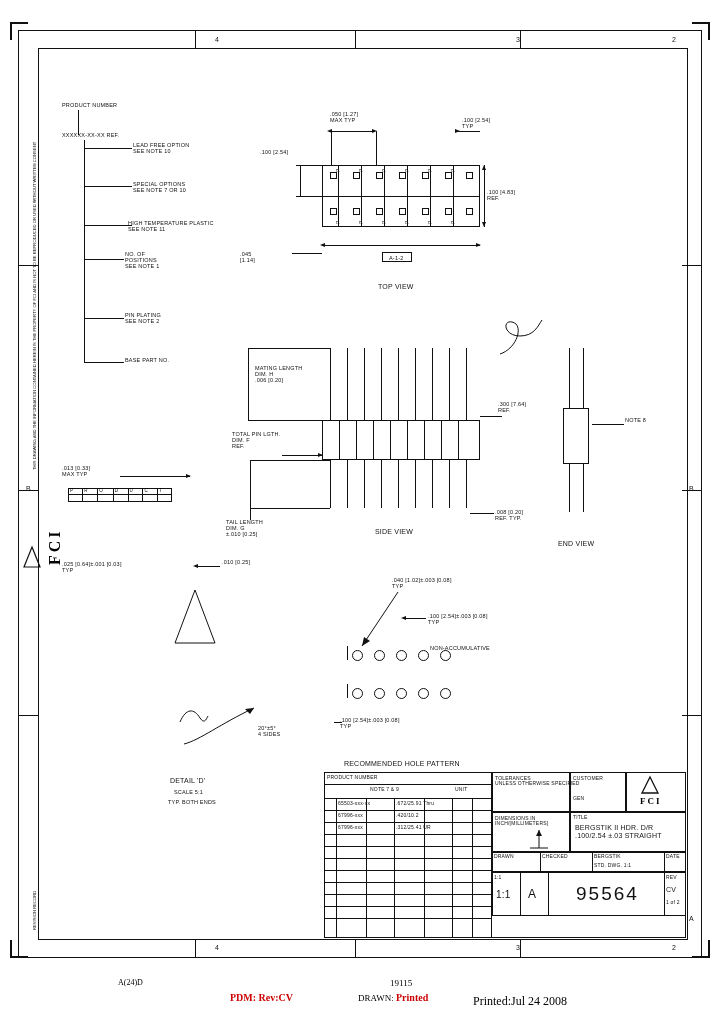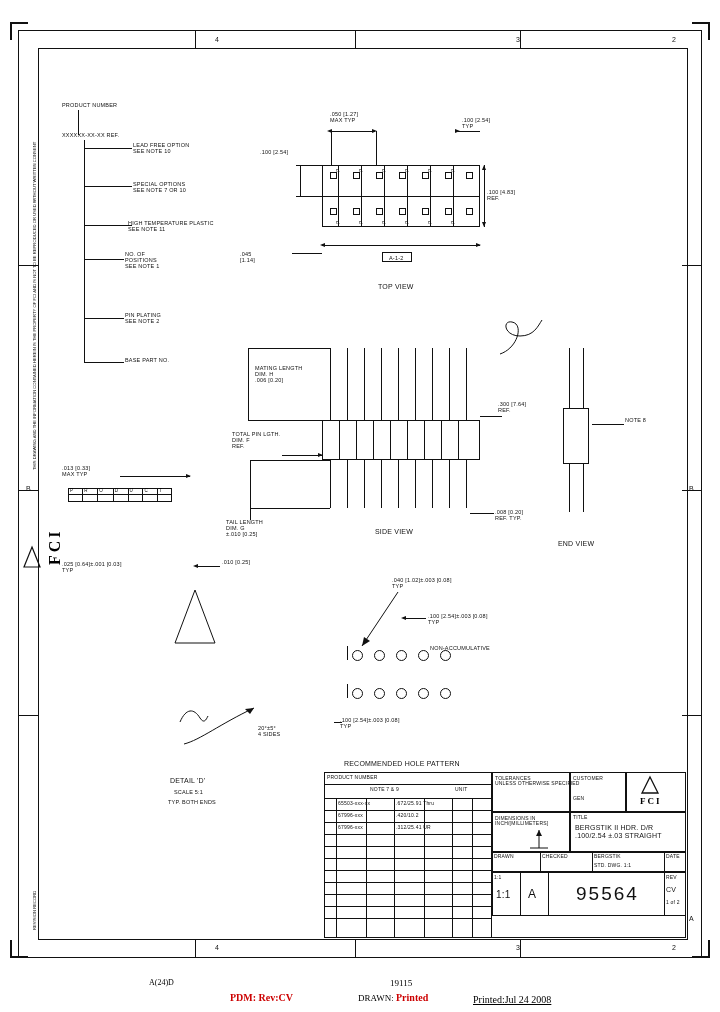--- a/index.html
+++ b/index.html
@@ -424,17 +424,17 @@
   <div class="txt" style="left:576px;top:884px;font-size:19px;letter-spacing:2px;">95564</div>
   <div class="txt s5" style="left:666px;top:875px;">REV</div>
   <div class="txt s7" style="left:666px;top:886px;">CV</div>
   <div class="txt s5" style="left:666px;top:900px;">1 of 2</div>
 
   <div class="footer">
     <div class="blk" style="left:390px;top:0px;font-size:9px;">19115</div>
     <div class="pdm" style="left:230px;top:14px;">PDM: Rev:CV</div>
     <div class="blk" style="left:358px;top:15px;">DRAWN:</div>
     <div class="pdm" style="left:396px;top:14px;">Printed</div>
-    <div class="blk" style="left:473px;top:16px;font-size:10px;text-decoration:underline;">Printed:Jul 24 2008</div>
-    <div class="blk" style="left:118px;top:0px;font-size:8px;margin-left:31px;">A(24)D</div>
+    <div class="blk" style="left:473px;top:16px;font-size:12px;">Printed:Jul 24 2008</div>
+    <div class="blk" style="left:118px;top:0px;font-size:8px;">A(24)D</div>
   </div>
 
 </div>
 
 </body></html>

